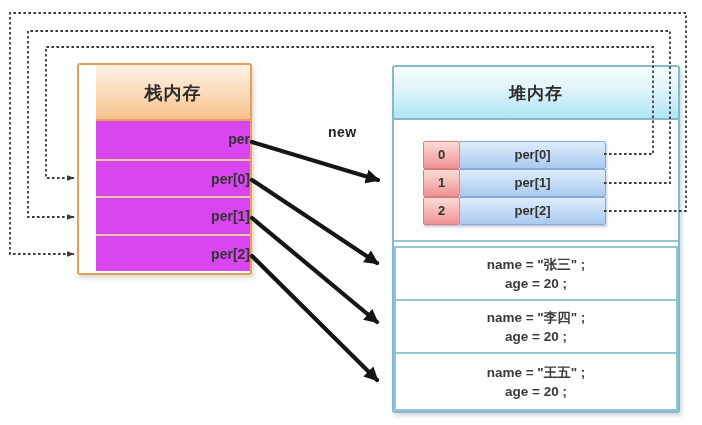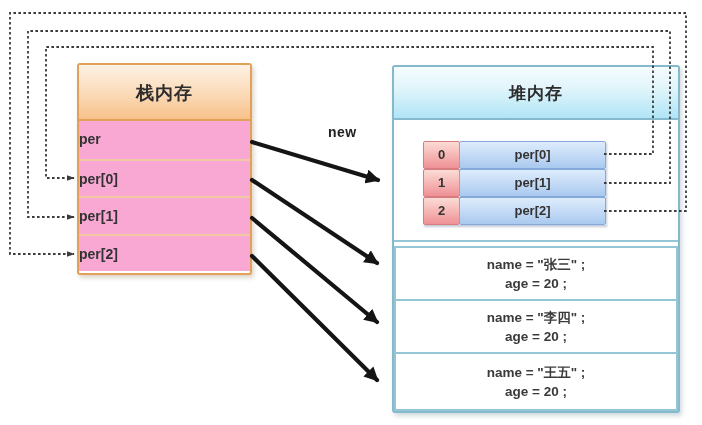--- a/index.html
+++ b/index.html
@@ -7,32 +7,32 @@
   #canvas {
     position:relative; width:702px; height:425px; background:#ffffff; overflow:hidden;
   }
   
   #overlay { position:absolute; left:0; top:0; width:702px; height:425px; z-index:5; pointer-events:none; }
 
   
   .stack-box {
     position:absolute; left:77px; top:63px; width:175px; height:212px;
     border:2px solid #e2a159; border-radius:3px; background:#ffffff;
-    box-shadow:2px 3px 4px rgba(120,90,50,.25); z-index:2;
+    box-shadow:2px 3px 4px rgba(120,90,50,.25); z-index:2;padding-left:17px;
   }
   .stack-header {
     height:56px; line-height:56px; text-align:center;
     font-size:18px; font-weight:bold; color:#2d2d2d; letter-spacing:1px;
     background:linear-gradient(180deg,#fdf1e4 0%,#fbddbd 48%,#f8c astray 0%,#f8c astray 0%,#f7c18a 100%);
     background:linear-gradient(180deg,#fdf1e4 0%,#fbddbd 48%,#f7c18a 100%);
     border-bottom:2px solid #e2a159; border-radius:2px 2px 0 0;
   }
   .stack-row {
-    height:37.5px; line-height:37.5px; text-align:left;
-    font-size:14px; font-weight:bold; color:#333333; background:#f9a8d4;
+    height:37.5px; line-height:37.5px; text-align:right;
+    font-size:14px; font-weight:bold; color:#333333; background:#d946ef;
   }
   .stack-row + .stack-row { border-top:2px solid #f0c9a0; }
 
   
   .heap-box {
     position:absolute; left:392px; top:65px; width:288px; height:348px;
     border:2px solid #85b9cb; border-radius:3px; background:#ffffff;
     box-shadow:2px 3px 4px rgba(80,110,125,.25); z-index:2;
   }
   .heap-header {

